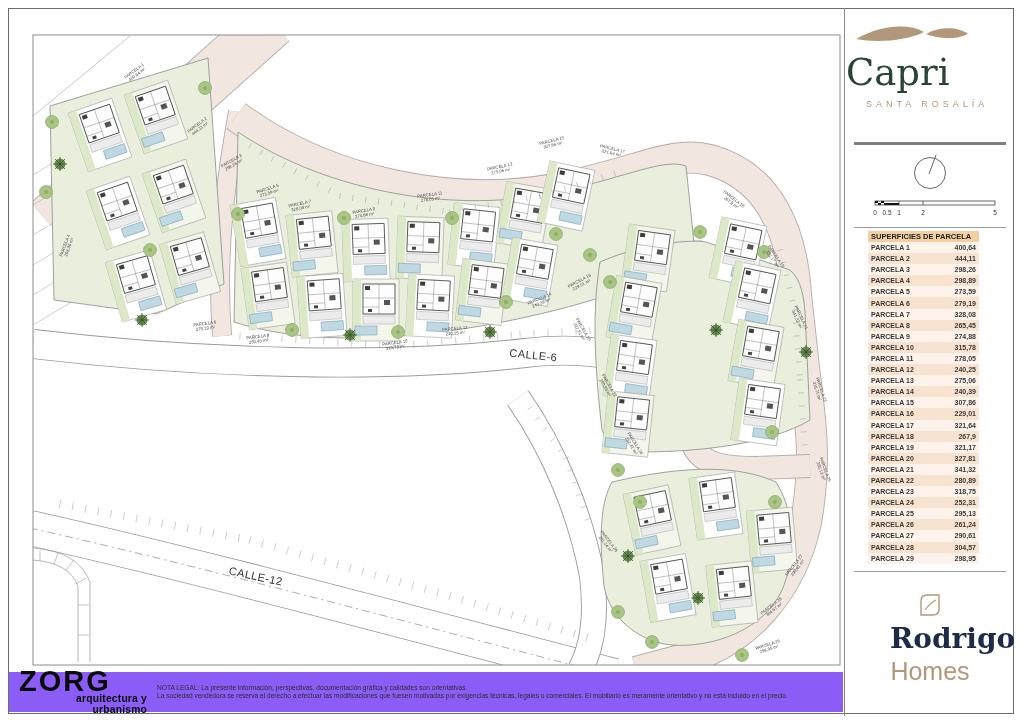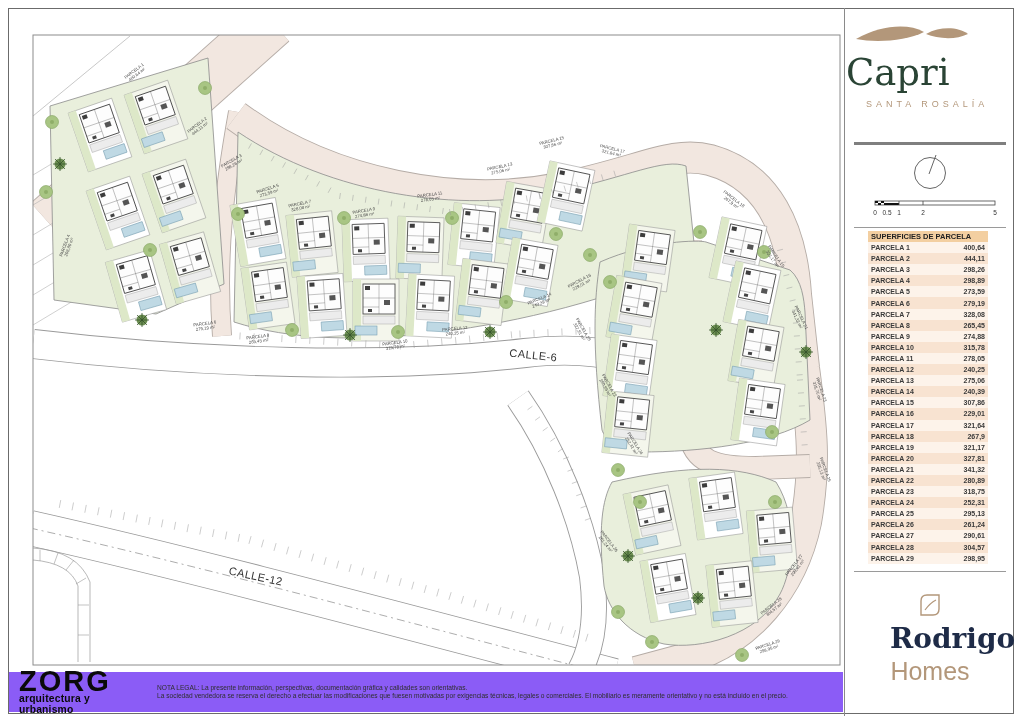--- a/index.html
+++ b/index.html
@@ -15,38 +15,38 @@
   .capri{position:absolute;top:10px;left:0;width:168px;text-align:left;}
   .capri-name{font-family:"DejaVu Serif","Liberation Serif",serif;font-size:37px;
         color:#2a4435;line-height:1.05;margin-top:2px;}
   .capri-sub{font-size:9px;letter-spacing:4px;color:#b3977a;margin-top:6px;padding-left:20px;}
   .hr-thick{position:absolute;top:134px;left:8px;width:152px;height:3px;background:#7f7f7f;}
   .compass{position:absolute;top:142px;left:64px;}
   .scalebar{position:absolute;top:186px;left:9px;}
   .hr-thin1{position:absolute;top:219px;left:8px;width:152px;height:1px;background:#9a9a9a;}
   .hr-thin2{position:absolute;top:563px;left:8px;width:152px;height:1px;background:#9a9a9a;}
 
-  .ptable{position:absolute;top:223px;left:22px;width:120px;font-size:7px;font-weight:bold;color:#3a3a3a;}
+  .ptable{position:absolute;top:223px;left:22px;width:111px;font-size:7px;font-weight:bold;color:#3a3a3a;}
   .ptable .thead{background:#f3cfa1;color:#222;height:11px;display:flex;align-items:center;
         padding:0 3px;font-size:7.5px;}
   .ptable .trow{height:11.1px;display:flex;align-items:center;justify-content:space-between;padding:0 3px;}
   .ptable .trow.odd{background:#fdf3ea;}
   .ptable .trow.even{background:#f8e3d1;}
 
   .rodrigo{position:absolute;top:585px;left:0;width:168px;text-align:center;}
   .rodrigo-name{font-family:"DejaVu Serif","Liberation Serif",serif;font-weight:bold;
         font-size:28px;color:#1e2b47;line-height:1.0;margin-top:4px;margin-left:44px;}
   .rodrigo-sub{font-size:25px;color:#b3977a;margin-top:4px;}
 
   
   .footer{position:absolute;left:9px;top:672px;width:834px;height:40px;background:#8b5cf6;
         display:flex;align-items:center;}
   .zorg{margin-left:10px;width:128px;}
   .zorg-name{font-size:29px;font-weight:900;color:#0a0a0a;letter-spacing:2px;line-height:0.85;}
-  .zorg-sub{font-size:10.3px;font-weight:bold;color:#0a0a0a;letter-spacing:0.2px;}
+  .zorg-sub{font-size:10.3px;font-weight:bold;color:#0a0a0a;letter-spacing:0.2px;text-align:right;}
   .legal{margin-left:10px;font-size:6.6px;color:#2e2e2e;line-height:1.25;}
 </style>
 </head>
 <body>
 
 <div class="page">
 
   <svg id="map-svg" width="1024" height="724" viewBox="0 0 1024 724">
       <defs>
         <clipPath id="mapclip">

